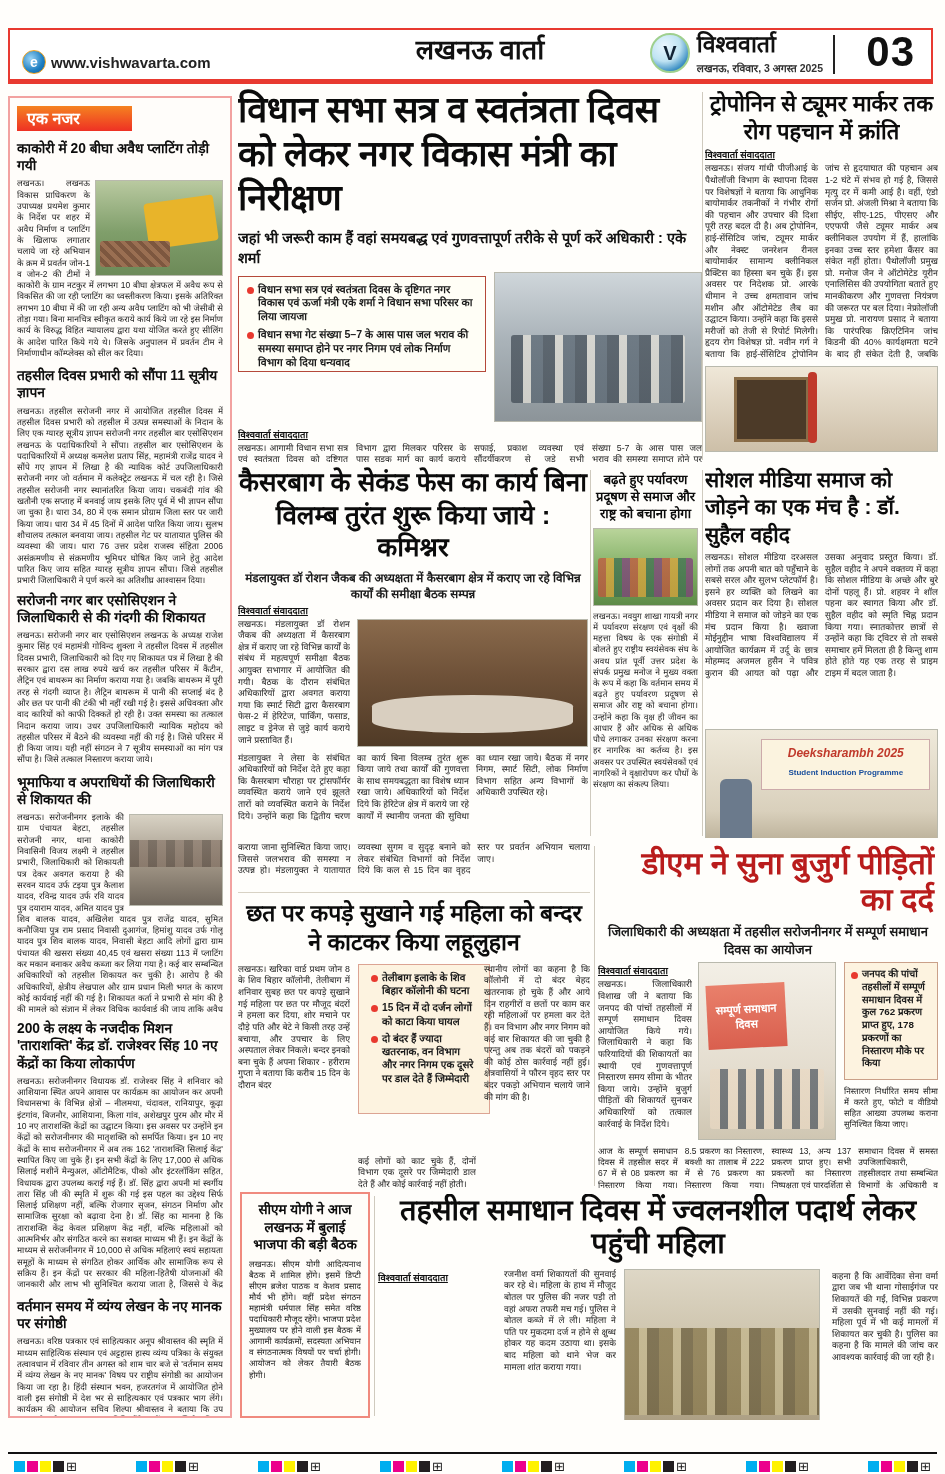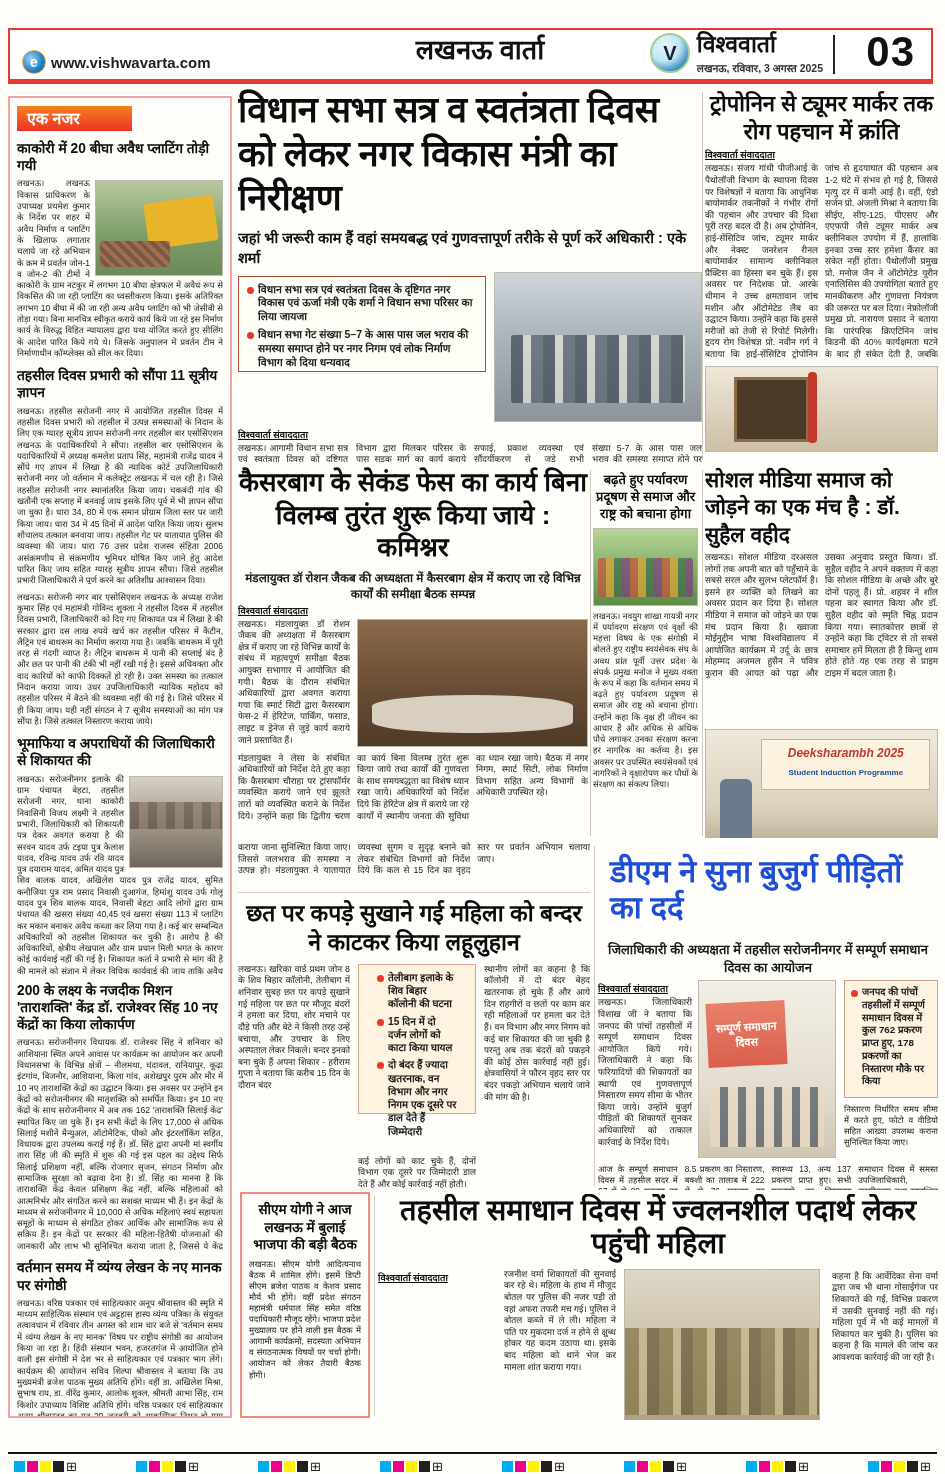--- a/index.html
+++ b/index.html
@@ -96,28 +96,28 @@
   #social{position:absolute;left:705px;top:466px;width:233px;height:372px;overflow:hidden;}
   #social h2{font-size:21px;line-height:1.3;margin:0;color:#0b0b0b;}
   .soc-body{height:172px;column-count:2;column-gap:7px;margin-top:4px;}
   .soc-ph{width:100%;height:118px;margin-top:5px;}
   
   #monkey{position:absolute;left:238px;top:842px;width:352px;height:348px;overflow:hidden;}
   .mon-cont{height:36px;column-count:3;column-gap:7px;border-bottom:1px solid #d8d2c4;padding-bottom:14px;}
   #monkey h2{font-size:23px;line-height:1.28;margin:6px 0 6px;text-align:center;color:#0b0b0b;}
   .mon-row{position:relative;height:238px;}
   .mon-c1{position:absolute;left:0;top:0;width:112px;height:238px;}
-  .mon-box{position:absolute;left:120px;top:0;width:118px;height:150px;background:#fdf3e0;border:1px solid #dca493;
-           padding:6px 18px;box-sizing:border-box;font-size:10.2px;font-weight:bold;line-height:1.3;}
+  .mon-box{position:absolute;left:120px;top:0;width:132px;height:150px;background:#fdf3e0;border:1px solid #dca493;
+           padding:6px 12px;box-sizing:border-box;font-size:10.2px;font-weight:bold;line-height:1.3;}
   .mon-c2{position:absolute;left:120px;top:156px;width:118px;height:82px;margin-top:36px;}
   .mon-c3{position:absolute;right:0;top:0;width:106px;height:238px;}
   
   #dm{position:absolute;left:598px;top:842px;width:340px;height:348px;overflow:hidden;}
-  #dm h1{font-size:31px;line-height:1.15;margin:12px;text-align:left;color:#1d4ed8;}
-  .dm-sub{font-size:13px;font-weight:bold;text-align:center;margin:15px 0 4px;}
+  #dm h1{font-size:31px;line-height:1.15;margin:4px;text-align:right;color:#b91c1c;}
+  .dm-sub{font-size:13px;font-weight:bold;text-align:center;margin:5px 0 4px;}
   .dm-row{position:relative;height:178px;}
   .dm-c1{position:absolute;left:0;top:0;width:94px;height:178px;}
   .dm-ph{position:absolute;left:100px;top:0;width:138px;height:178px;}
   .dm-box{position:absolute;right:0;top:0;width:94px;height:118px;background:#fdf3e0;border:1px solid #caa089;
           padding:5px 6px;box-sizing:border-box;font-size:9.8px;font-weight:bold;line-height:1.3;}
   .dm-note{position:absolute;right:0;top:124px;width:94px;height:54px;font-size:8.3px;}
   .dm-stats{margin-top:6px;height:96px;column-count:4;column-gap:7px;font-size:8.4px;}
   
   #cmyogi{position:absolute;left:240px;top:1192px;width:130px;height:226px;border:2px solid #f08a7e;background:#fffdf9;
           box-sizing:border-box;padding:7px 7px;overflow:hidden;}
@@ -173,20 +173,21 @@
         <span>लखनऊ। लखनऊ विकास प्राधिकरण के उपाध्यक्ष प्रथमेश कुमार के निर्देश पर शहर में अवैध निर्माण व प्लाटिंग के खिलाफ लगातार चलाये जा रहे अभियान के क्रम में प्रवर्तन जोन-1 व जोन-2 की टीमों ने काकोरी के ग्राम नटकुर में लगभग 10 बीघा क्षेत्रफल में अवैध रूप से विकसित की जा रही प्लाटिंग का ध्वस्तीकरण किया। इसके अतिरिक्त लगभग 10 बीघा में की जा रही अन्य अवैध प्लाटिंग को भी जेसीबी से तोड़ा गया। बिना मानचित्र स्वीकृत कराये कार्य किये जा रहे इस निर्माण कार्य के विरुद्ध विहित न्यायालय द्वारा यथा योजित करते हुए सीलिंग के आदेश पारित किये गये थे। जिसके अनुपालन में प्रवर्तन टीम ने निर्माणाधीन कॉम्प्लेक्स को सील कर दिया।</span>
       </div>
     </div>
 
     <div class="ekn-art">
       <h3>तहसील दिवस प्रभारी को सौंपा 11 सूत्रीय ज्ञापन</h3>
       <div class="ekn-body" style="max-height:178px;">लखनऊ। तहसील सरोजनी नगर में आयोजित तहसील दिवस में तहसील दिवस प्रभारी को तहसील में उत्पन्न समस्याओं के निदान के लिए एक ग्यारह सूत्रीय ज्ञापन सरोजनी नगर तहसील बार एसोसिएशन लखनऊ के पदाधिकारियों ने सौंपा। तहसील बार एसोसिएशन के पदाधिकारियों में अध्यक्ष कमलेश प्रताप सिंह, महामंत्री राजेंद्र यादव ने सौंपे गए ज्ञापन में लिखा है की न्यायिक कोर्ट उपजिलाधिकारी सरोजनी नगर जो वर्तमान में कलेक्ट्रेट लखनऊ में चल रही है। जिसे तहसील सरोजनी नगर स्थानांतरित किया जाय। चकबंदी गांव की खतौनी एक सप्ताह में बनवाई जाय इसके लिए पूर्व में भी ज्ञापन सौंपा जा चुका है। धारा 34, 80 में एक समान प्रोग्राम जिला स्तर पर जारी किया जाय। धारा 34 में 45 दिनों में आदेश पारित किया जाय। सुलभ शौचालय तत्काल बनवाया जाय। तहसील गेट पर यातायात पुलिस की व्यवस्था की जाय। धारा 76 उत्तर प्रदेश राजस्व संहिता 2006 असंक्रमणीय से संक्रमणीय भूमिधर घोषित किए जाने हेतु आदेश पारित किए जाय सहित ग्यारह सूत्रीय ज्ञापन सौंपा। जिसे तहसील प्रभारी जिलाधिकारी ने पूर्ण करने का अतिशीघ्र आश्वासन दिया।</div>
     </div>
 
     <div class="ekn-art">
+      <h3>सरोजनी नगर बार एसोसिएशन ने जिलाधिकारी से की गंदगी की शिकायत</h3>
       <div class="ekn-body" style="max-height:150px;">लखनऊ। सरोजनी नगर बार एसोसिएशन लखनऊ के अध्यक्ष राजेश कुमार सिंह एवं महामंत्री गोविन्द शुक्ला ने तहसील दिवस में तहसील दिवस प्रभारी, जिलाधिकारी को दिए गए शिकायत पत्र में लिखा है की सरकार द्वारा दस लाख रुपये खर्च कर तहसील परिसर में कैंटीन, लैट्रिन एवं बाथरूम का निर्माण कराया गया है। जबकि बाथरूम में पूरी तरह से गंदगी व्याप्त है। लैट्रिन बाथरूम में पानी की सप्लाई बंद है और छत पर पानी की टंकी भी नहीं रखी गई है। इससे अधिवक्ता और वाद कारियों को काफी दिक्कतें हो रही है। उक्त समस्या का तत्काल निदान कराया जाय। उधर उपजिलाधिकारी न्यायिक महोदय को तहसील परिसर में बैठने की व्यवस्था नहीं की गई है। जिसे परिसर में ही किया जाय। यही नहीं संगठन ने 7 सूत्रीय समस्याओं का मांग पत्र सौंपा है। जिसे तत्काल निस्तारण कराया जाये।</div>
     </div>
 
     <div class="ekn-art">
       <h3>भूमाफिया व अपराधियों की जिलाधिकारी से शिकायत की</h3>
       <div class="ekn-body" style="max-height:200px;">
         <span class="ph phf p-crowd" style="width:94px;height:92px;display:block;">
             <span class="heads"></span>
           </span>
         <span>लखनऊ। सरोजनीनगर इलाके की ग्राम पंचायत बेहटा, तहसील सरोजनी नगर, थाना काकोरी निवासिनी विजय लक्ष्मी ने तहसील प्रभारी, जिलाधिकारी को शिकायती पत्र देकर अवगत कराया है की सरवन यादव उर्फ टइया पुत्र कैलाश यादव, रविन्द्र यादव उर्फ रवि यादव पुत्र दयाराम यादव, अमित यादव पुत्र शिव बालक यादव, अखिलेश यादव पुत्र राजेंद्र यादव, सुमित कनौजिया पुत्र राम प्रसाद निवासी दुआगंज, हिमांशु यादव उर्फ गोलू यादव पुत्र शिव बालक यादव, निवासी बेहटा आदि लोगों द्वारा ग्राम पंचायत की खसरा संख्या 40,45 एवं खसरा संख्या 113 में प्लाटिंग कर मकान बनाकर अवैध कब्जा कर लिया गया है। कई बार सम्बन्धित अधिकारियों को तहसील शिकायत कर चुकी है। आरोप है की अधिकारियों, क्षेत्रीय लेखपाल और ग्राम प्रधान मिली भगत के कारण कोई कार्यवाई नहीं की गई है। शिकायत कर्ता ने प्रभारी से मांग की है की मामले को संज्ञान में लेकर विधिक कार्यवाई की जाय ताकि अवैध कब्जा मुक्त हो सकेगा। उधर शनिवार को आयोजित तहसील दिवस में 222 शिकायत दर्ज कराई गई थी। जिसमे मात्र 76 शिकायतें निस्तारण किया जा सका।</span>

